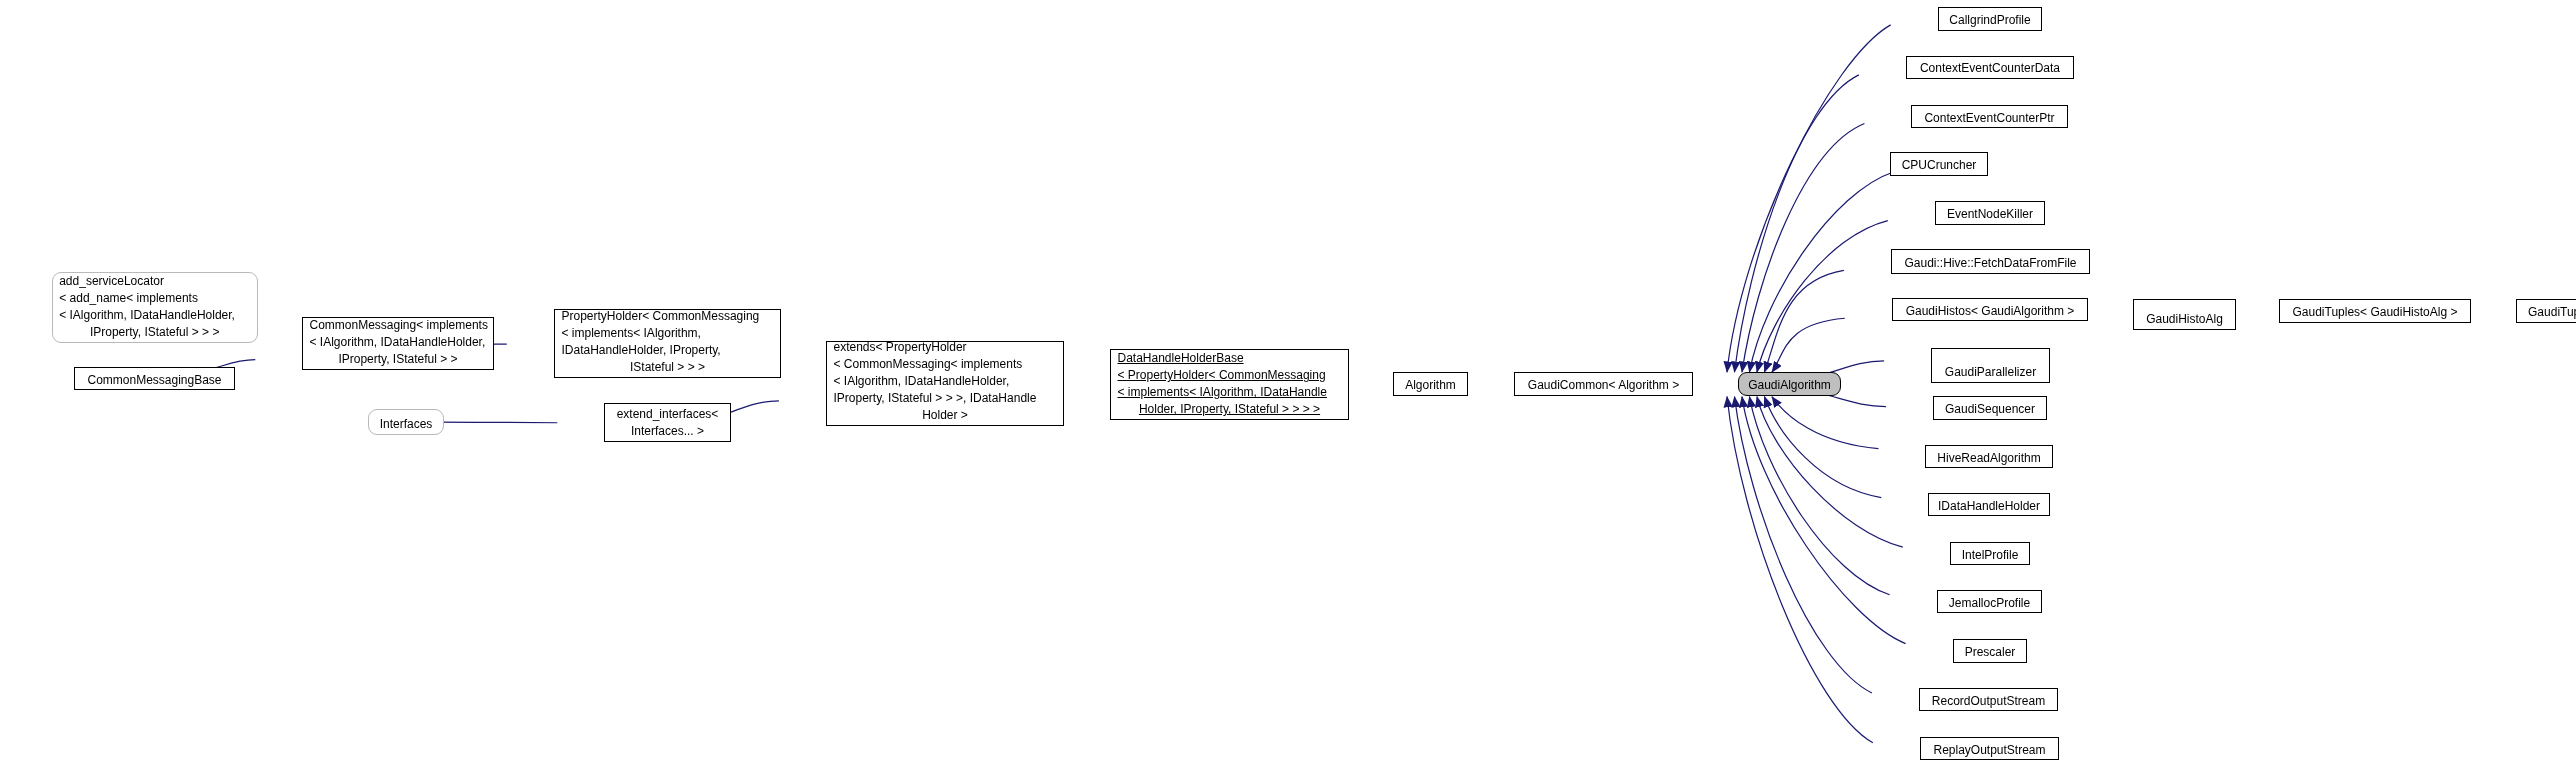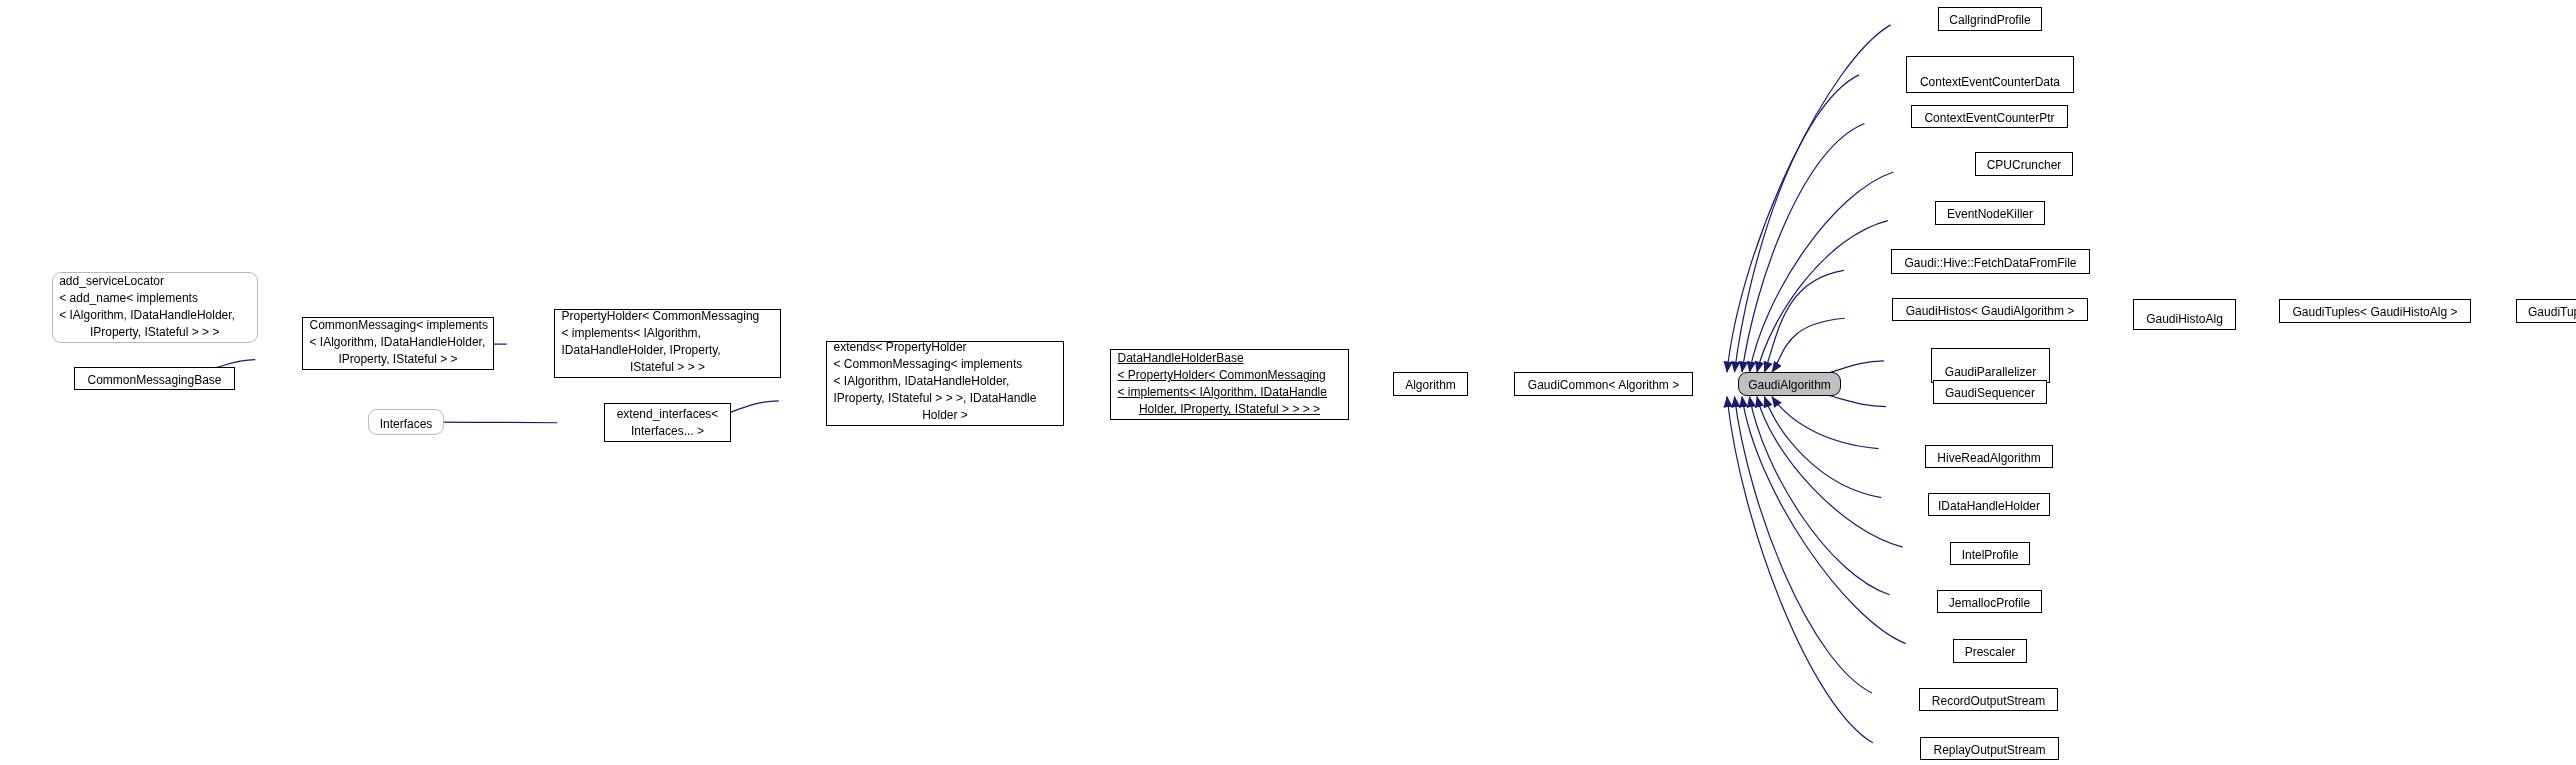--- a/index.html
+++ b/index.html
@@ -127,27 +127,27 @@
     </div>
     <div class="node" style="left: 1467px; top: 372px; width: 179px; height: 24px;">
       <div class="tc">GaudiCommon&lt; Algorithm &gt;</div>
     </div>
     <div class="node highlight" style="left: 1691px; top: 372px; width: 103px; height: 24px; border-radius: 9px;">
       <div class="tc">GaudiAlgorithm</div>
     </div>
     <div class="node" style="left: 1891px; top: 6.5px; width: 104px; height: 24px;">
       <div class="tc">CallgrindProfile</div>
     </div>
-    <div class="node" style="left: 1859px; top: 56px; width: 168px; height: 37px;">
+    <div class="node" style="left: 1859px; top: 56px; width: 168px; height: 23px;">
       <div class="tc">ContextEventCounterData</div>
     </div>
     <div class="node" style="left: 1864px; top: 105px; width: 157px; height: 23.4px;">
       <div class="tc">ContextEventCounterPtr</div>
     </div>
-    <div class="node" style="left: 1928px; top: 152px; width: 98px; height: 24px;">
+    <div class="node" style="left: 1843px; top: 152px; width: 98px; height: 24px;">
       <div class="tc">CPUCruncher</div>
     </div>
     <div class="node" style="left: 1888px; top: 201px; width: 110px; height: 24px;">
       <div class="tc">EventNodeKiller</div>
     </div>
     <div class="node" style="left: 1844px; top: 249px; width: 199px; height: 25px;">
       <div class="tc">Gaudi::Hive::FetchDataFromFile</div>
     </div>
     <div class="node" style="left: 1845px; top: 298px; width: 196px; height: 23.4px;">
       <div class="tc">GaudiHistos&lt; GaudiAlgorithm &gt;</div>
@@ -157,21 +157,21 @@
     </div>
     <div class="node" style="left: 2232px; top: 299px; width: 192px; height: 24px;">
       <div class="tc">GaudiTuples&lt; GaudiHistoAlg &gt;</div>
     </div>
     <div class="node" style="left: 2469px; top: 299px; width: 103px; height: 24px;">
       <div class="tc">GaudiTupleAlg</div>
     </div>
     <div class="node" style="left: 1884px; top: 348px; width: 119px; height: 35px;">
       <div class="tc">GaudiParallelizer</div>
     </div>
-    <div class="node" style="left: 1886px; top: 380px; width: 114px; height: 24px;">
+    <div class="node" style="left: 1886px; top: 396px; width: 114px; height: 24px;">
       <div class="tc">GaudiSequencer</div>
     </div>
     <div class="node" style="left: 1878px; top: 445px; width: 128px; height: 23.4px;">
       <div class="tc">HiveReadAlgorithm</div>
     </div>
     <div class="node" style="left: 1881px; top: 493px; width: 122px; height: 23.4px;">
       <div class="tc">IDataHandleHolder</div>
     </div>
     <div class="node" style="left: 1903px; top: 542px; width: 80px; height: 23.4px;">
       <div class="tc">IntelProfile</div>

